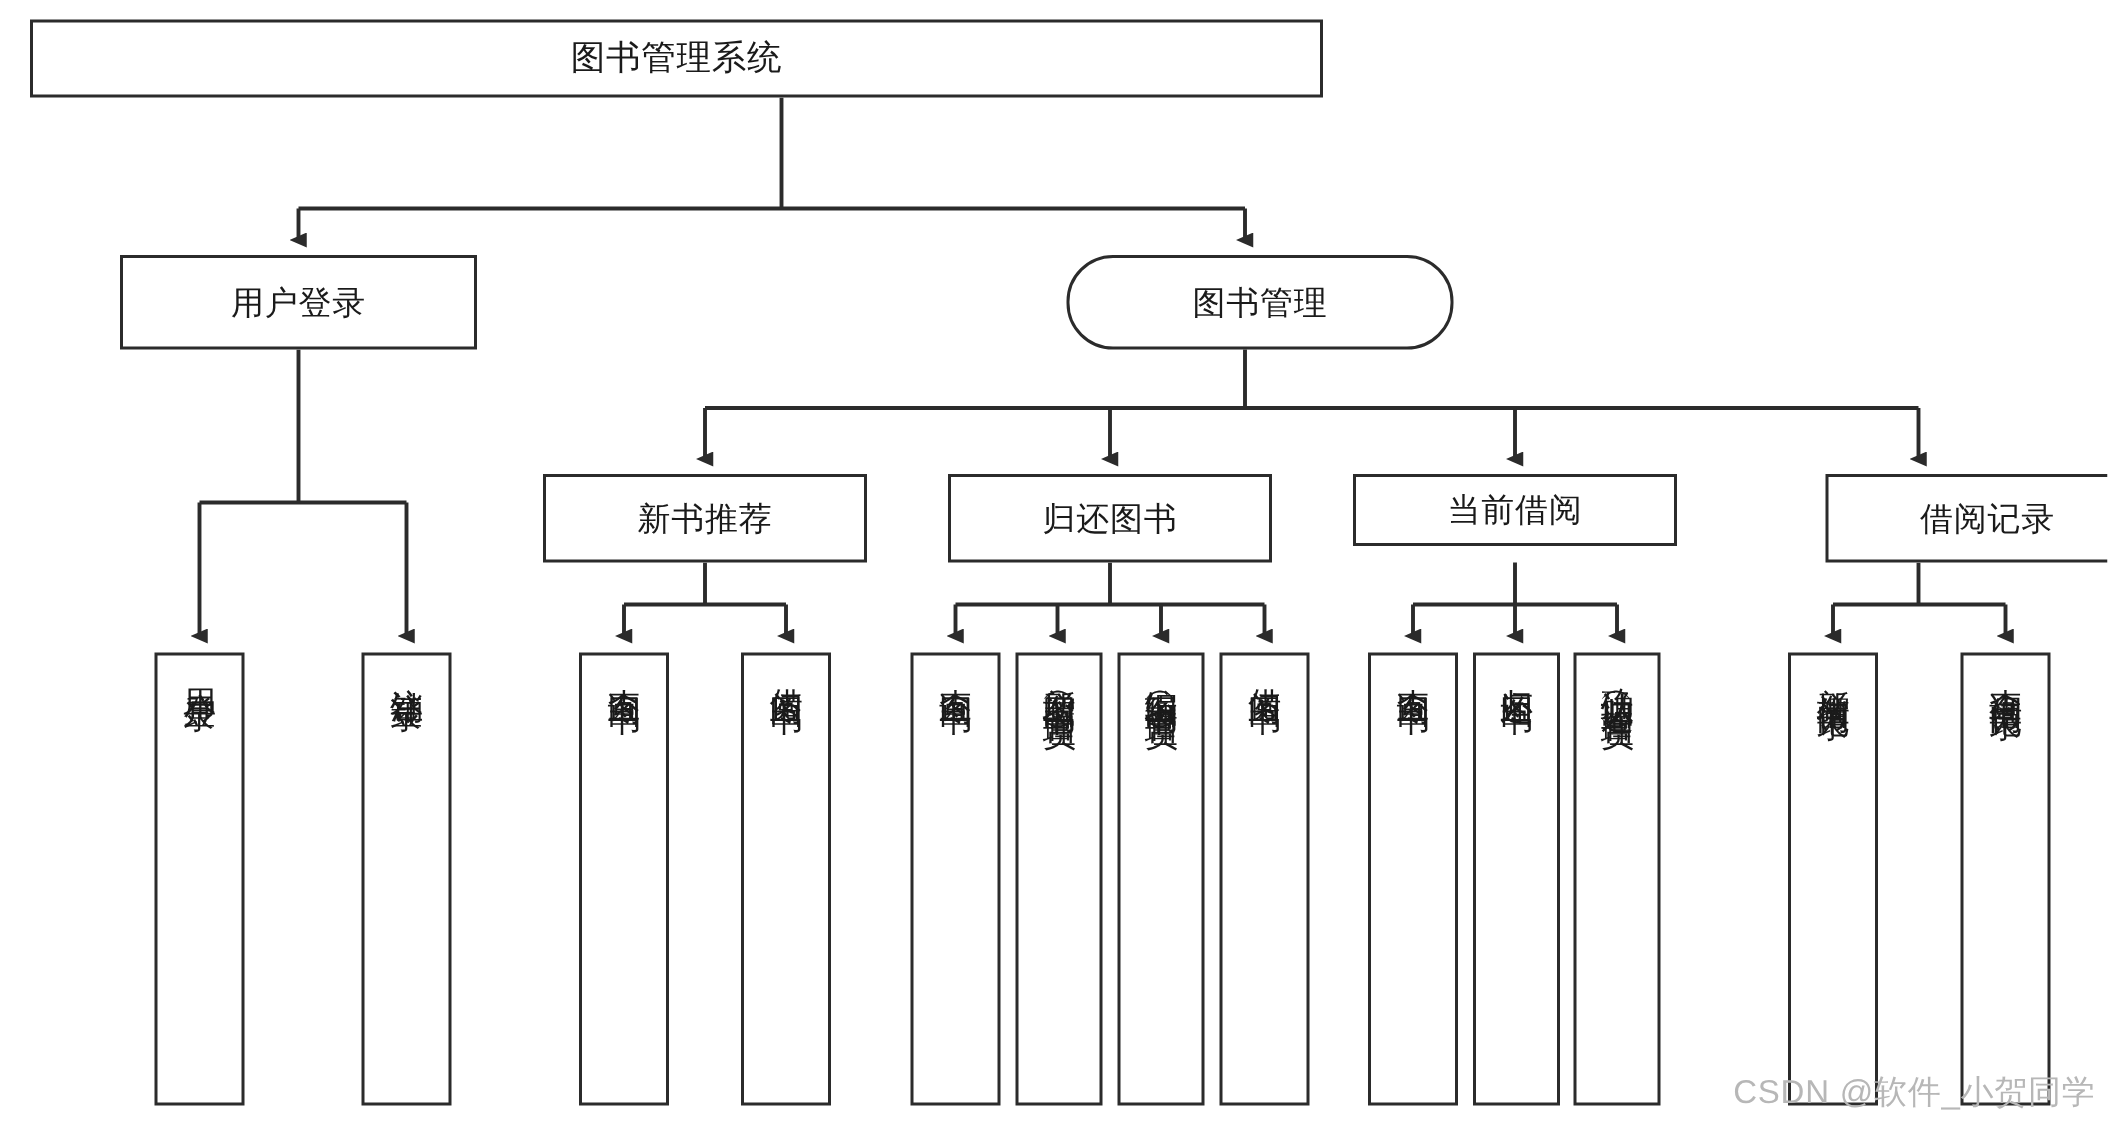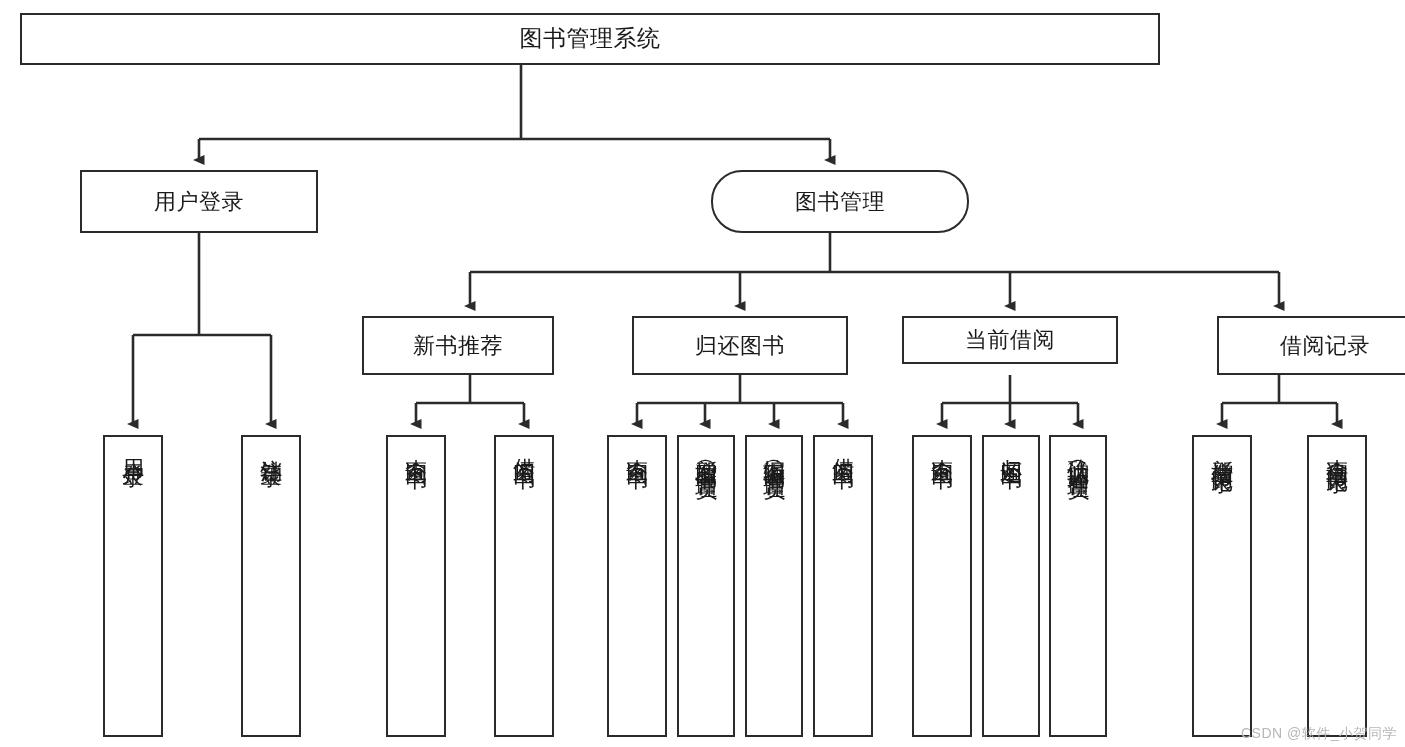--- a/index.html
+++ b/index.html
@@ -64,21 +64,21 @@
     line-height: 1.02;
     letter-spacing: 3px;
     white-space: nowrap;
     height: auto;
     max-height: 286px;
   }
   .watermark {
     position: absolute;
     right: 8px;
     bottom: 4px;
-    font-size: 14px;
+    font-size: 22px;
     color: #b7b7b7;
     letter-spacing: 0.5px;
     z-index: 5;
     white-space: nowrap;
     font-family: "Liberation Sans", "DejaVu Sans", sans-serif;
   }
 </style>
 </head>
 <body>
 
@@ -128,32 +128,32 @@
       <path d="M1010,403 L1010,424" marker-end="url(#arrow)"></path>
       <path d="M1078,403 L1078,424" marker-end="url(#arrow)"></path>
 
       <path d="M1279,375 L1279,403"></path>
       <path d="M1222,403 L1337,403"></path>
       <path d="M1222,403 L1222,424" marker-end="url(#arrow)"></path>
       <path d="M1337,403 L1337,424" marker-end="url(#arrow)"></path>
     </g>
   </svg>
 
-  <div class="node horizontal root" style="left:20px; top:13px; width:1140px; height:52px;">
+  <div class="node horizontal root" style="left:20px; top:13px; width:862px; height:52px;">
     <span class="node-label">图书管理系统</span>
   </div>
 
   <div class="node horizontal" style="left:80px; top:170px; width:238px; height:63px;">
     <span class="node-label">用户登录</span>
   </div>
   <div class="node horizontal" style="left:711px; top:170px; width:258px; height:63px;border-radius:31px;">
     <span class="node-label">图书管理</span>
   </div>
 
-  <div class="node horizontal" style="left:362px; top:316px; width:192px; height:59px;">
+  <div class="node horizontal" style="left:362px; top:316px; width:216px; height:59px;">
     <span class="node-label">新书推荐</span>
   </div>
   <div class="node horizontal" style="left:632px; top:316px; width:216px; height:59px;">
     <span class="node-label">归还图书</span>
   </div>
   <div class="node horizontal" style="left:902px; top:316px; width:216px; height:48px;">
     <span class="node-label">当前借阅</span>
   </div>
   <div class="node horizontal" style="left:1171px; top:316px; width:216px; height:59px;margin-left:46px;">
     <span class="node-label">借阅记录</span>

